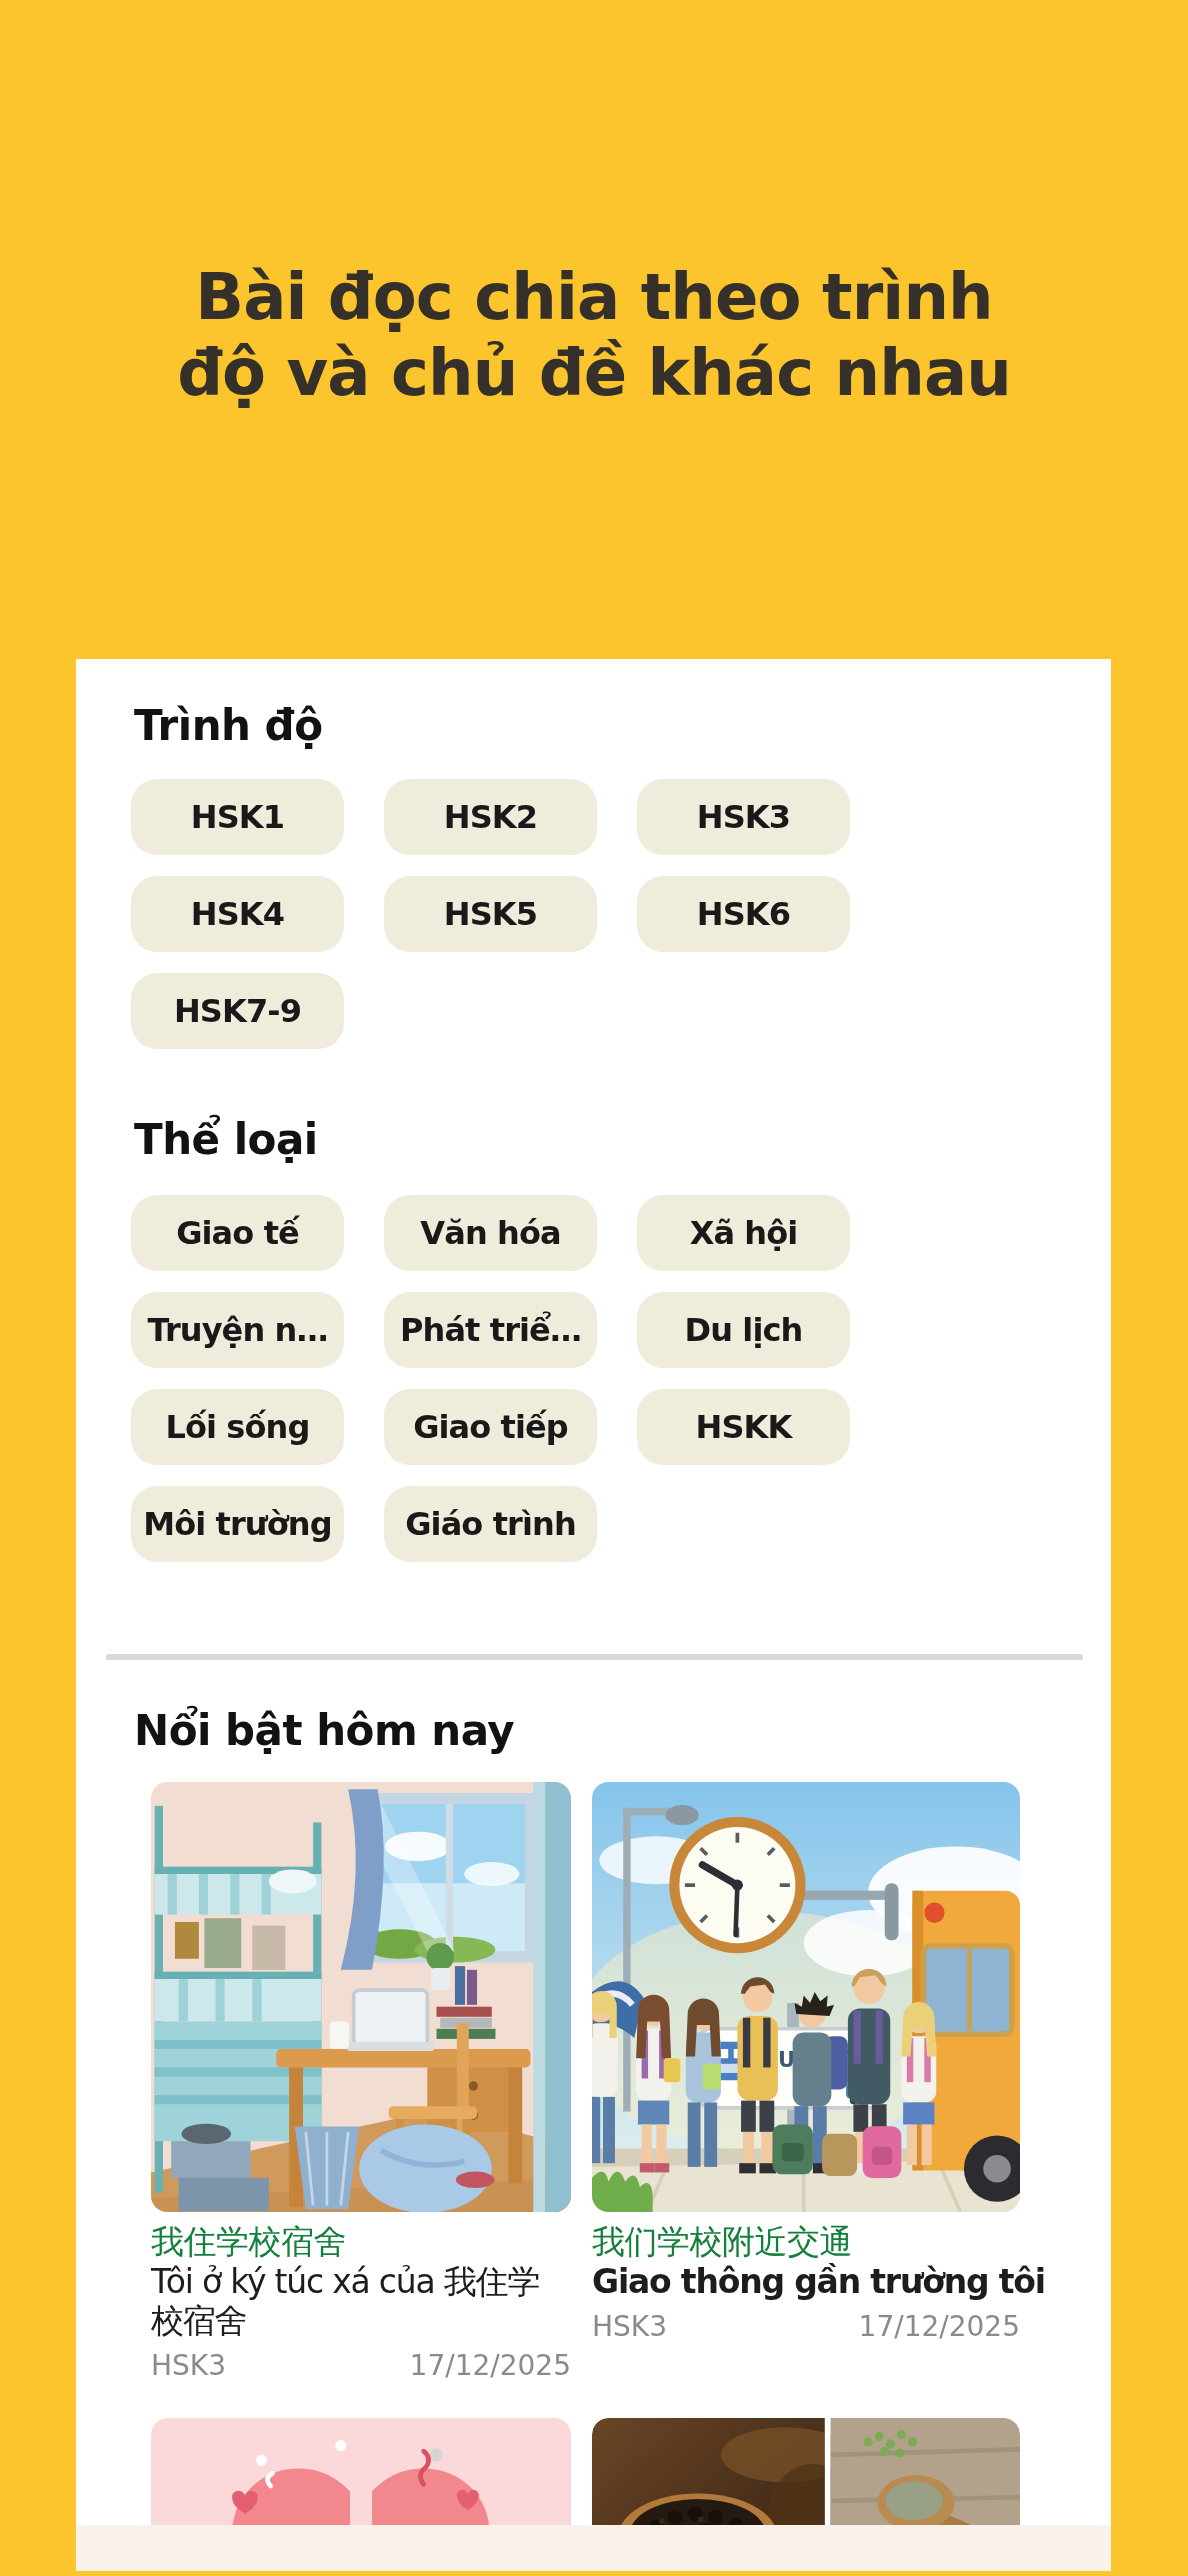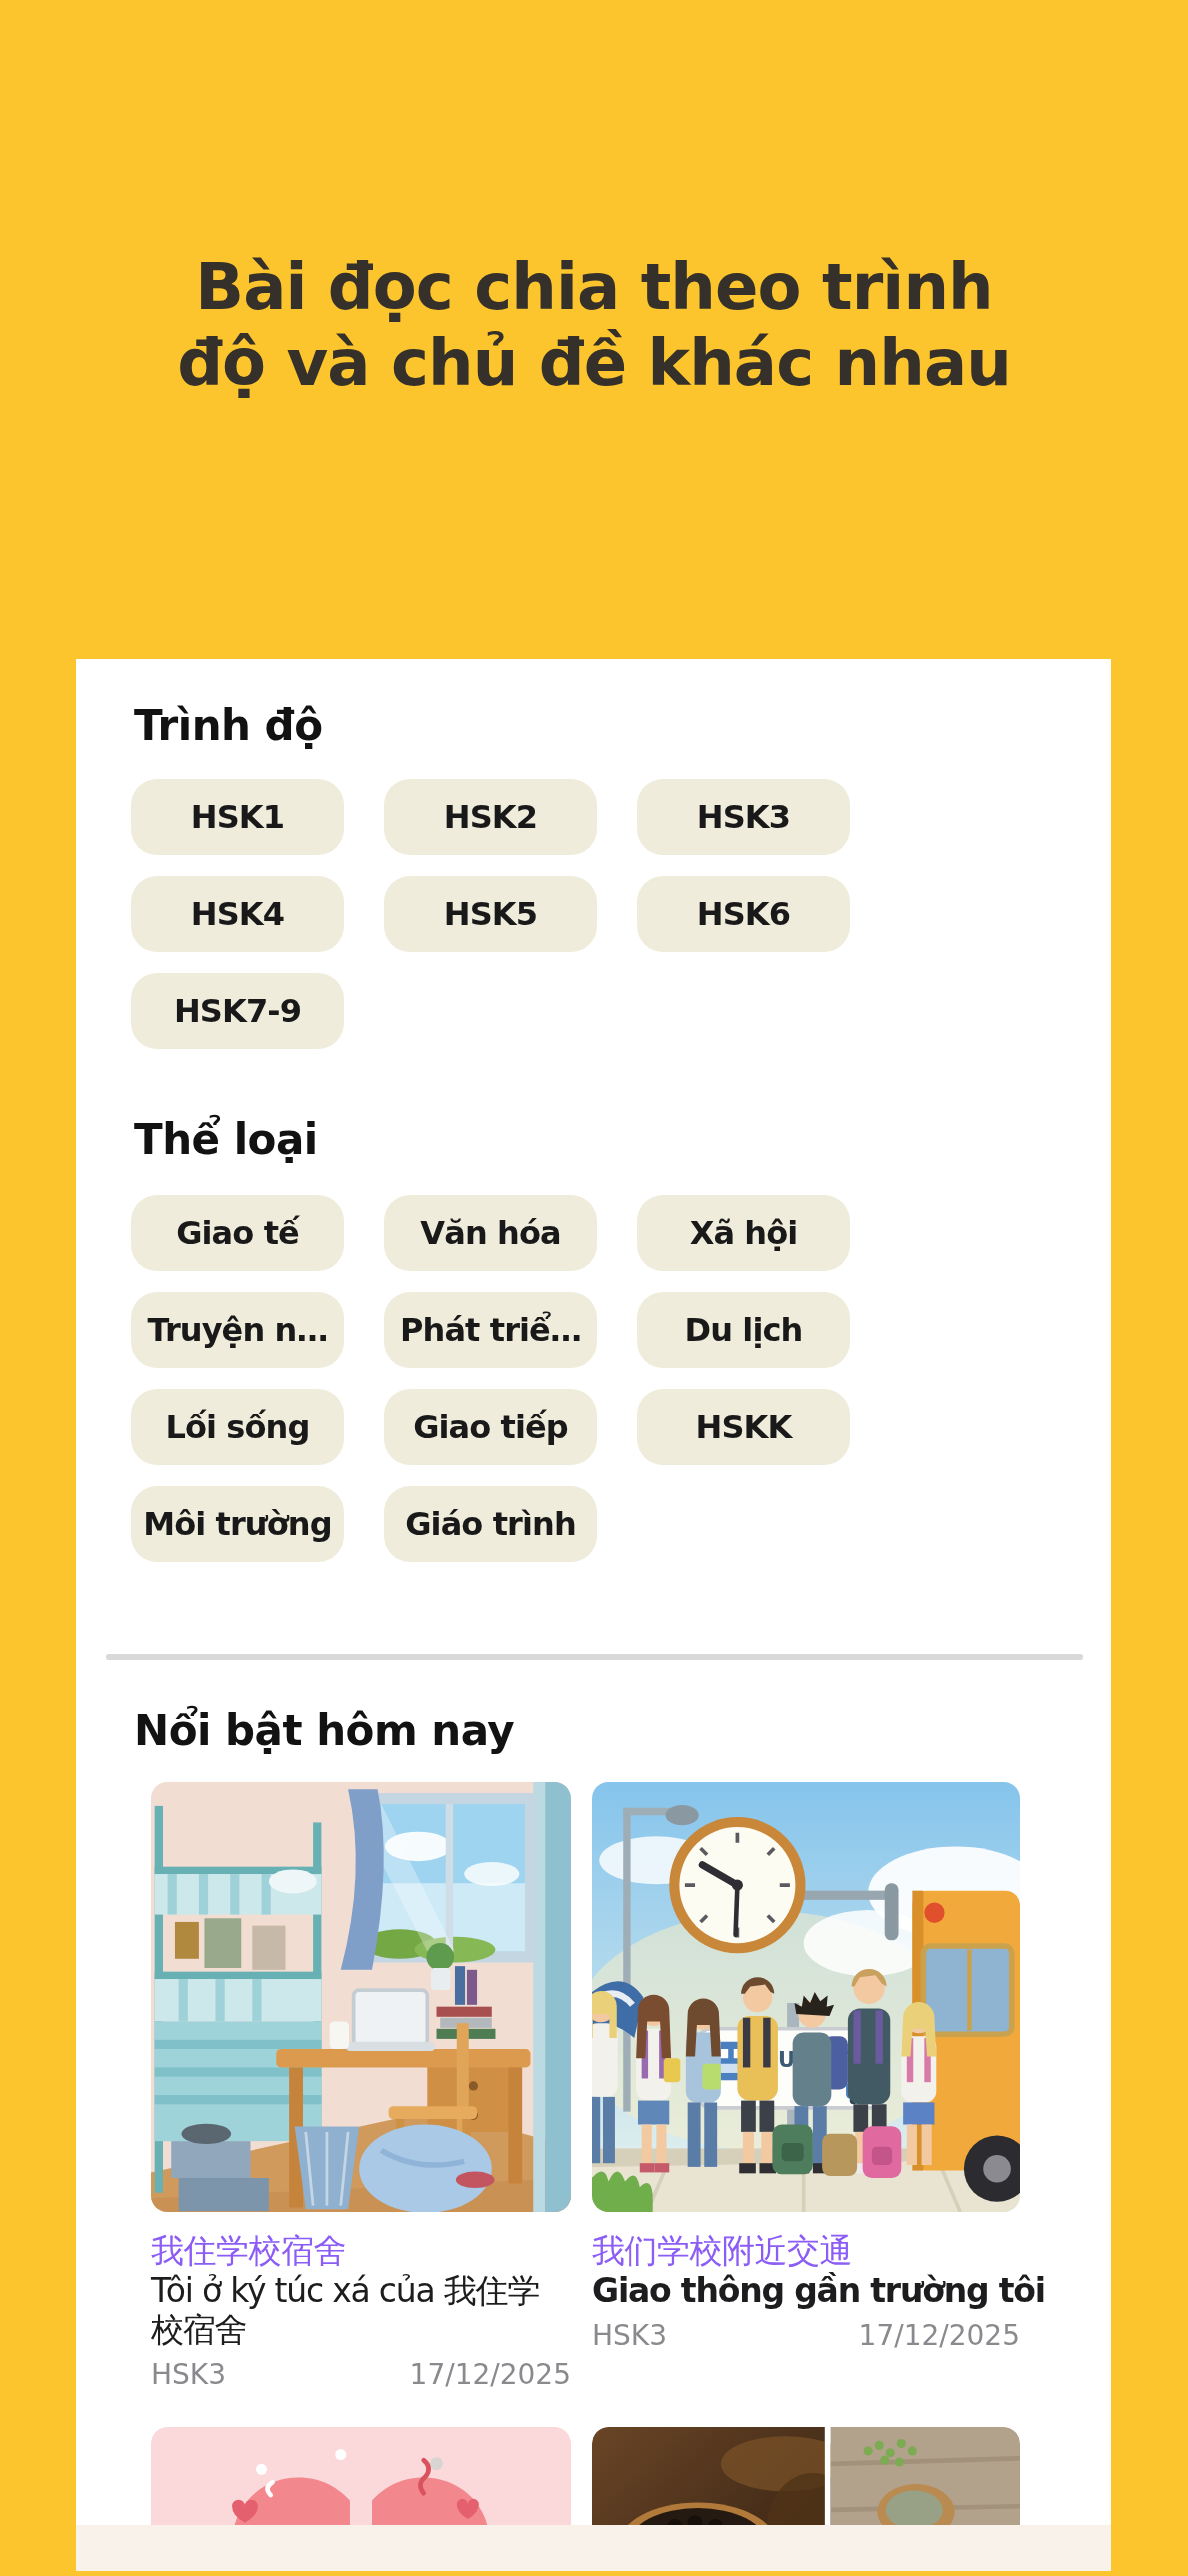--- a/index.html
+++ b/index.html
@@ -4,21 +4,21 @@
 <style>
   * { margin:0; padding:0; box-sizing:border-box; }
   html,body { width:1188px; height:2576px; }
   body {
     position:relative; overflow:hidden;
     background:#FCC52D;
     font-family:"DejaVu Sans","Liberation Sans",sans-serif;
     color:#1d1d1f;
   }
   .page-title {
-    position:absolute; top:250px; left:0; width:1188px;
+    position:absolute; top:260px; left:0; width:1188px;
     text-align:center; font-size:64px; font-weight:bold;
     color:#35302A; line-height:1.18; letter-spacing:-0.9px;
   }
   .page-title span { display:block; }
 
   .panel {
     position:absolute; left:76px; top:659px;
     width:1035px; height:1912px; background:#ffffff; overflow:hidden;
   }
   .section-heading {
@@ -54,21 +54,21 @@
   }
   .story-card { cursor:pointer; }
   .thumb {
     width:100%; height:430px; border-radius:16.6px; overflow:hidden;
     background:#e8e8e8;
   }
   .thumb svg { display:block; width:100%; height:100%; }
   .story-card.clipped { height:295px; overflow:hidden; border-radius:16.6px 16.6px 0 0; }
   .story-card.clipped .thumb { border-radius:16.6px 16.6px 0 0; }
 
-  .zh { margin-top:19px; font-size:33px; line-height:1.2; color:#8b5cf6; letter-spacing:-0.5px; }
+  .zh { margin-top:10px; font-size:33px; line-height:1.2; color:#15803d; letter-spacing:-0.5px; }
   .vi { font-size:33px; line-height:1.2; color:#1d1d1f; letter-spacing:-1.2px; }
   .vi.oneline { white-space:nowrap;font-weight:bold; }
   .meta {
     display:flex; justify-content:space-between; align-items:baseline;
     margin-top:9.2px; font-size:28px; line-height:1.15; color:#8A8A8E;
   }
 
   .footer-strip {
     position:absolute; left:0; bottom:0; width:100%; height:46px;
     background:#F8F2EA;

